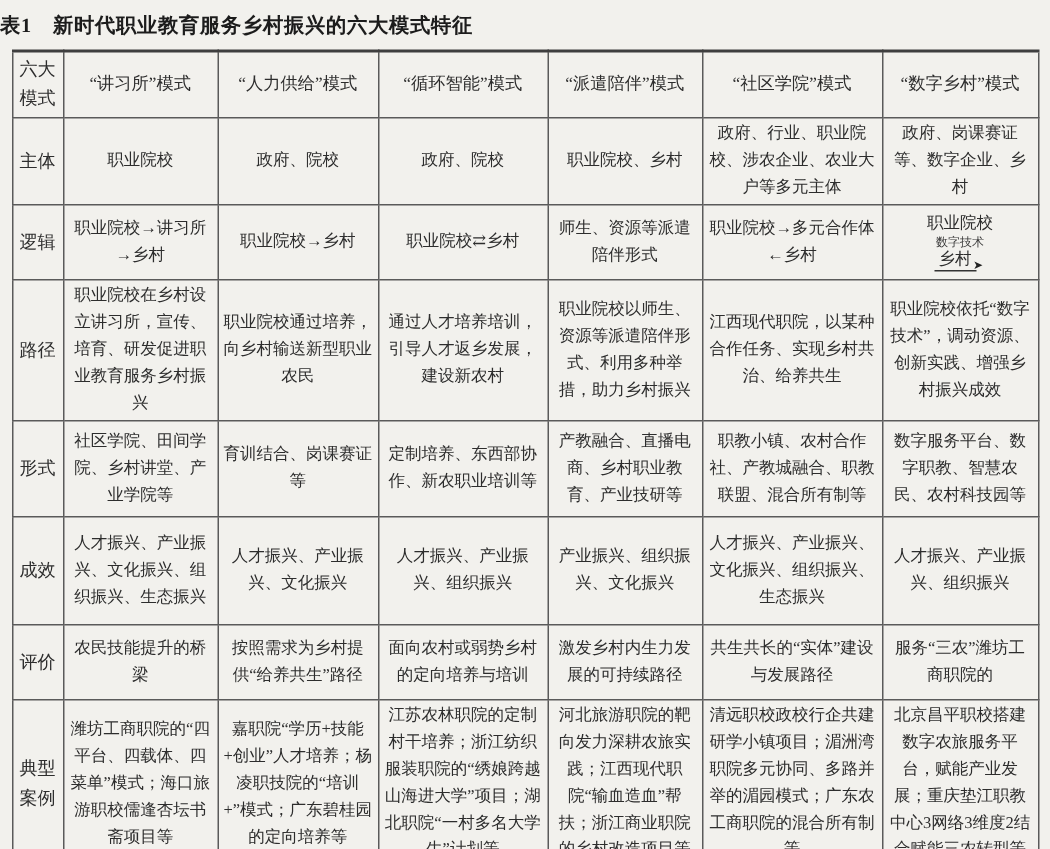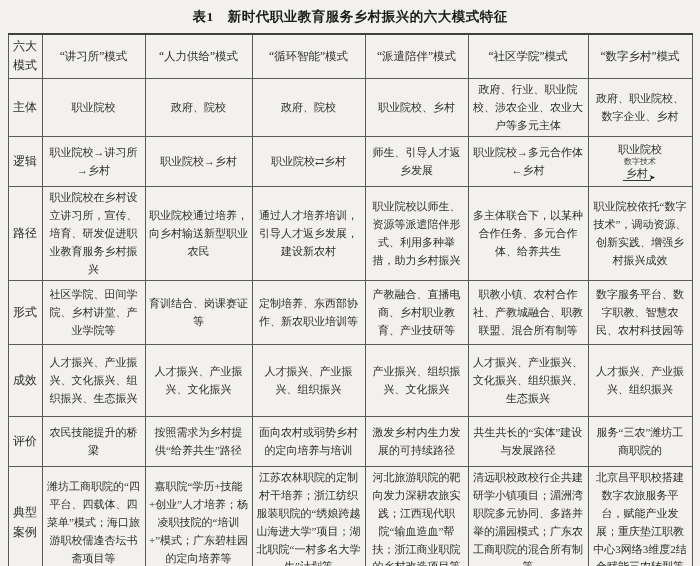--- a/index.html
+++ b/index.html
@@ -5,21 +5,20 @@
   html,body{margin:0;padding:0;}
   body{
     width:700px;height:566px;
     background:#f2f1ed;
     font-family:"Liberation Serif","DejaVu Serif",serif;
     color:#2d2d2d;
     overflow:hidden;
   }
   .page{width:700px;height:566px;position:relative;}
   .title{
-    text-align:center;
     font-size:13.5px;
     font-weight:bold;
     color:#1c1c1c;
     padding-top:8px;
     letter-spacing:0.5px;
   }
   table.modes{
     border-collapse:collapse;
     table-layout:fixed;
     width:684px;
@@ -90,44 +89,44 @@
         </tr>
     </thead>
     <tbody id="table-body">
         <tr>
           <th class="rowlabel">主体</th>
           <td>职业院校</td>
           <td>政府、院校</td>
           <td>政府、院校</td>
           <td>职业院校、乡村</td>
           <td>政府、行业、职业院校、涉农企业、农业大户等多元主体</td>
-          <td>政府、职业院校、数字企业、乡村</td>
+          <td>政府、岗课赛证等、数字企业、乡村</td>
         </tr>
         <tr>
           <th class="rowlabel">逻辑</th>
           <td>职业院校→讲习所→乡村</td>
           <td>职业院校→乡村</td>
           <td>职业院校⇄乡村</td>
-          <td>师生、引导人才返乡发展</td>
+          <td>师生、资源等派遣陪伴形式</td>
           <td>职业院校→多元合作体←乡村</td>
           <td>
             <div class="flow">
               <div class="flow-top">职业院校</div>
               <div class="flow-mid">数字技术</div>
               <div class="flow-bottom"><span class="flow-xc">乡村</span><span class="flow-arrow">➤</span></div>
             </div>
           </td>
         </tr>
         <tr>
           <th class="rowlabel">路径</th>
           <td>职业院校在乡村设立讲习所，宣传、培育、研发促进职业教育服务乡村振兴</td>
           <td>职业院校通过培养，向乡村输送新型职业农民</td>
           <td>通过人才培养培训，引导人才返乡发展，建设新农村</td>
           <td>职业院校以师生、资源等派遣陪伴形式、利用多种举措，助力乡村振兴</td>
-          <td>多主体联合下，以某种合作任务、多元合作体、给养共生</td>
+          <td>江西现代职院，以某种合作任务、实现乡村共治、给养共生</td>
           <td>职业院校依托“数字技术”，调动资源、创新实践、增强乡村振兴成效</td>
         </tr>
         <tr>
           <th class="rowlabel">形式</th>
           <td>社区学院、田间学院、乡村讲堂、产业学院等</td>
           <td>育训结合、岗课赛证等</td>
           <td>定制培养、东西部协作、新农职业培训等</td>
           <td>产教融合、直播电商、乡村职业教育、产业技研等</td>
           <td>职教小镇、农村合作社、产教城融合、职教联盟、混合所有制等</td>
           <td>数字服务平台、数字职教、智慧农民、农村科技园等</td>

